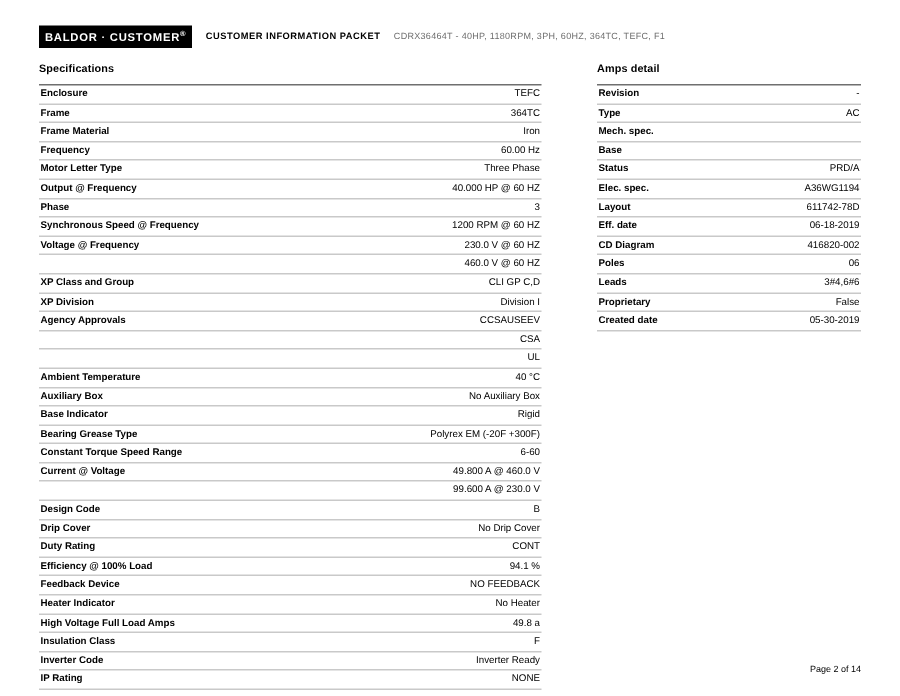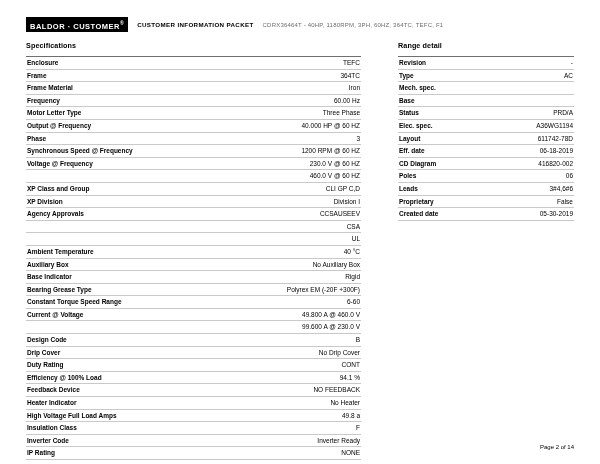--- a/index.html
+++ b/index.html
@@ -263,21 +263,21 @@
           </tr>
           <tr>
             <td class="label">IP Rating</td>
             <td class="value">NONE</td>
           </tr>
         </tbody>
     </table>
   </div>
 
   <div class="col-right">
-    <div class="section-title">Range detail</div>
+    <div class="section-title">Amps detail</div>
     <table class="spec">
       <tbody id="part-body">
           <tr class="first">
             <td class="label">Revision</td>
             <td class="value">-</td>
           </tr>
           <tr>
             <td class="label">Type</td>
             <td class="value">AC</td>
           </tr>

